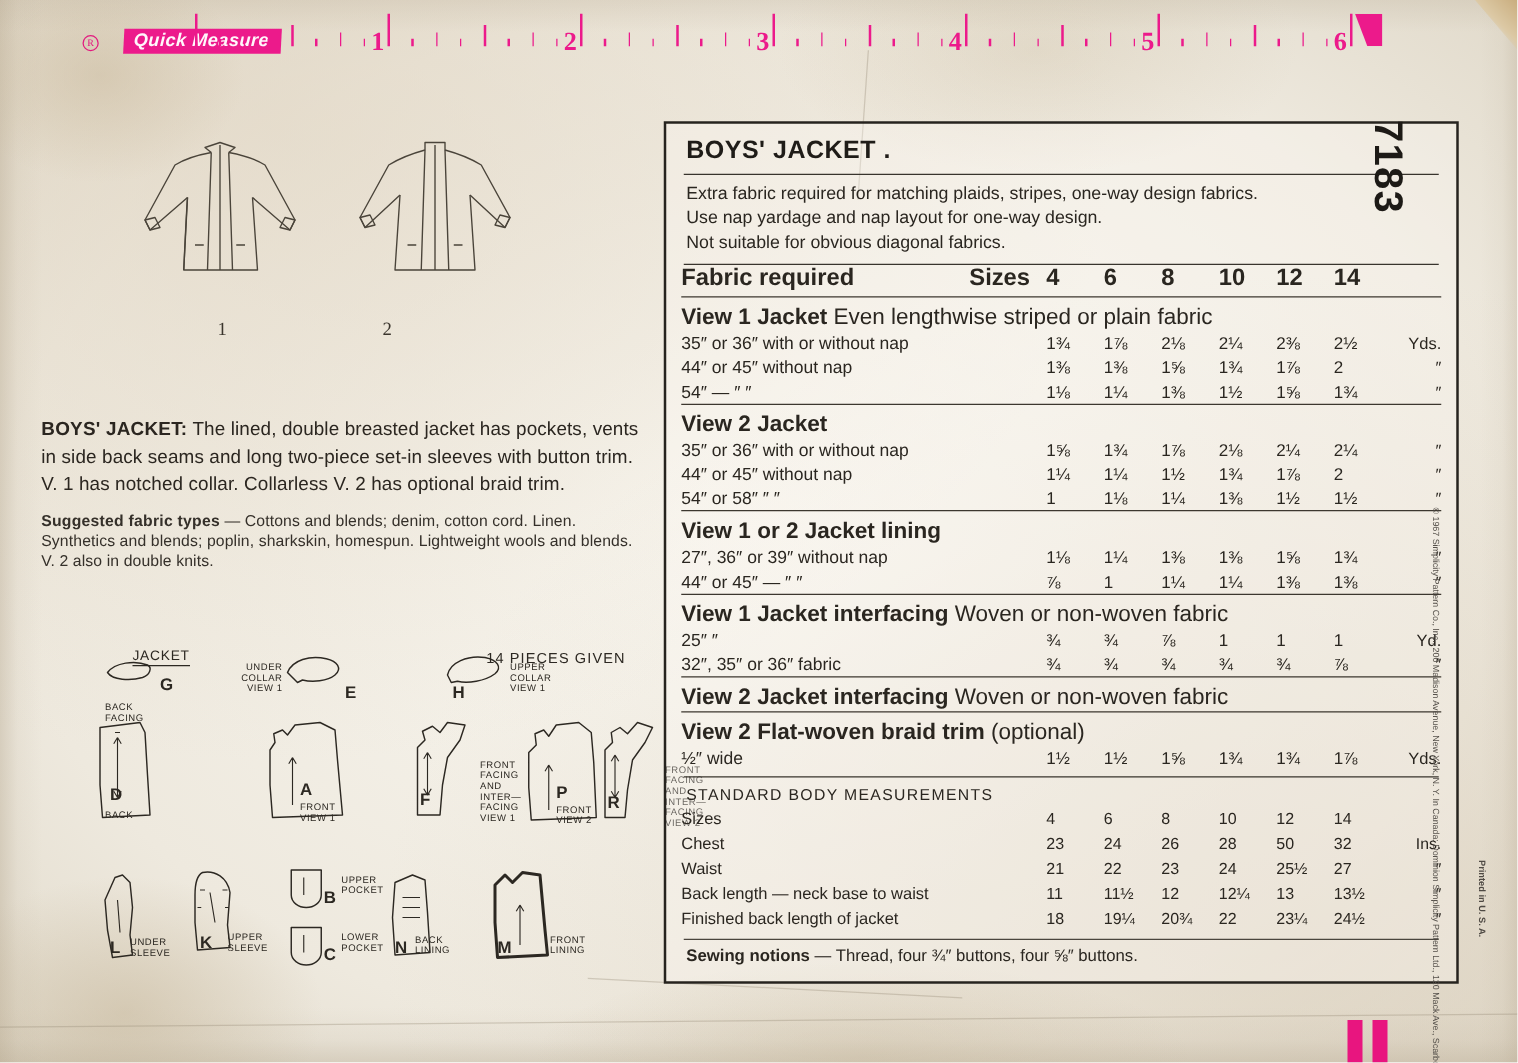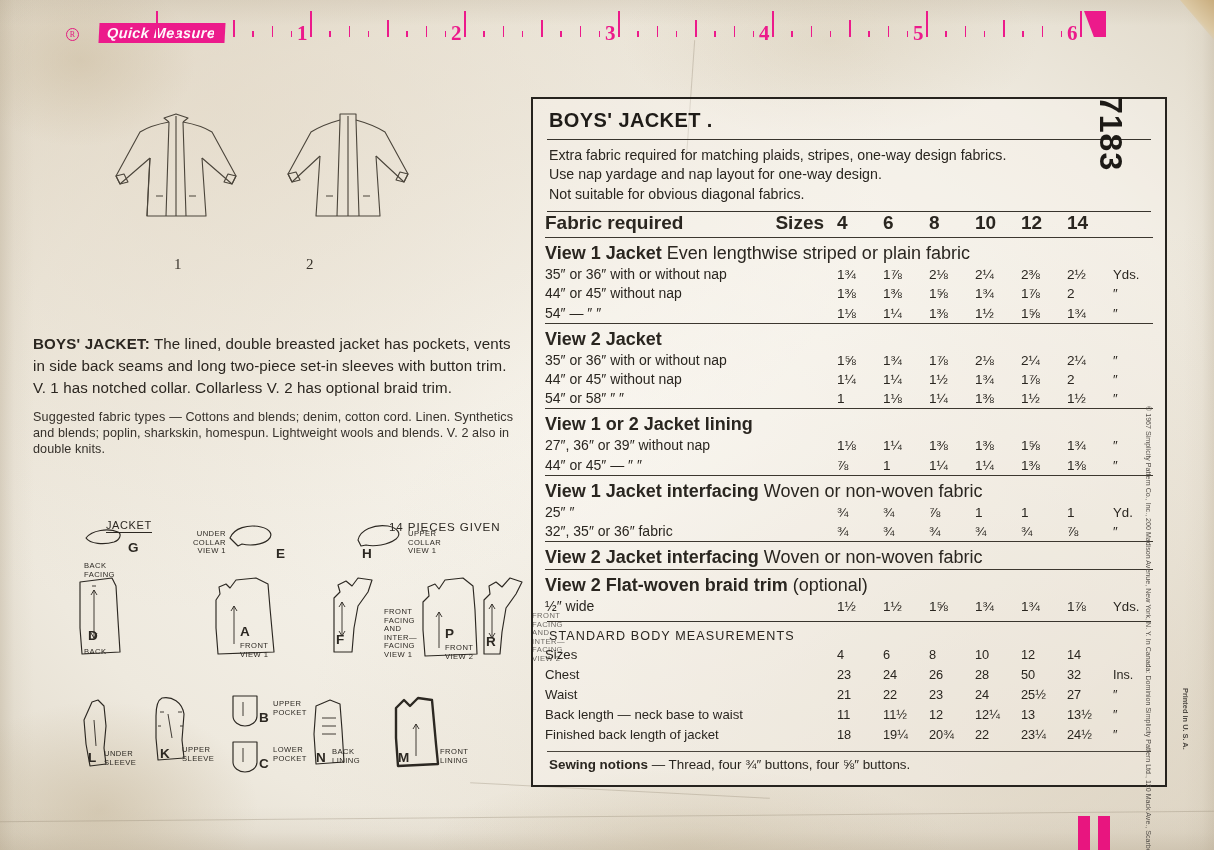--- a/index.html
+++ b/index.html
@@ -71,21 +71,21 @@
 
   #desc{
     position:absolute; left:33px; top:333px; width:487px;
     font-size:15.1px; line-height:22.2px; color:#2b2620;
     letter-spacing:.1px;
   }
   #desc b{ font-weight:bold; letter-spacing:.2px;}
   #fabtypes{
     margin-top:9px; font-size:12.6px; line-height:16.4px; color:#35302a;
   }
-  #fabtypes b{ font-weight:normal; }
+  #fabtypes b{ font-weight:bold; }
 
   #pieces-title{
     position:absolute; left:106px; top:519px;
     font-size:11px; letter-spacing:.6px; color:#2c2822;
     border-bottom:1px solid #2c2822; padding-bottom:1px;
   }
   #pieces-count{
     position:absolute; left:389px; top:520px;
     font-size:11.6px; letter-spacing:.9px; color:#2c2822;
   }
@@ -110,21 +110,21 @@
   .hr{ border-top:1.6px solid #38342d; margin:0 2px; }
   .hr.thin{ border-top:1.1px solid #4a453d; }
   #notes{
     padding:6px 4px 7px 4px; font-size:14.2px; line-height:19.4px; color:#2a2620;
   }
 
   table.ft{ width:100%; border-collapse:collapse; }
   table.ft td{ padding:0; vertical-align:baseline; color:#2a2620; }
   td.lbl{ font-size:14px; white-space:nowrap; padding-left:4px; }
   td.num{ font-size:13.6px; text-align:left; width:46px; }
-  td.unit{ font-size:13.2px; text-align:left; width:40px; padding-left:2px; }
+  td.unit{ font-size:13.2px; text-align:right; width:40px; padding-left:2px; }
   tr.hdr td{ font-weight:bold; font-size:19px; padding-bottom:3px; }
   tr.hdr td.num, tr.hdr td.unit{ font-weight:bold; }
   td.sizes-word{ font-weight:bold; font-size:14.2px; padding-right:6px; }
   tr.sect td{ font-weight:bold; font-size:18px; padding-top:5px; padding-bottom:1px; }
   tr.sect td span.norm{ font-weight:normal; }
   tr.row td{ line-height:19.2px; }
   .rule-row td{ padding:4px 0 0 0; }
   .rule-row div{ border-top:1.3px solid #3c372f; }
 
   #sbm-title{ font-size:12.6px; letter-spacing:1.1px; padding:7px 0 2px 4px; color:#2a2620; }

